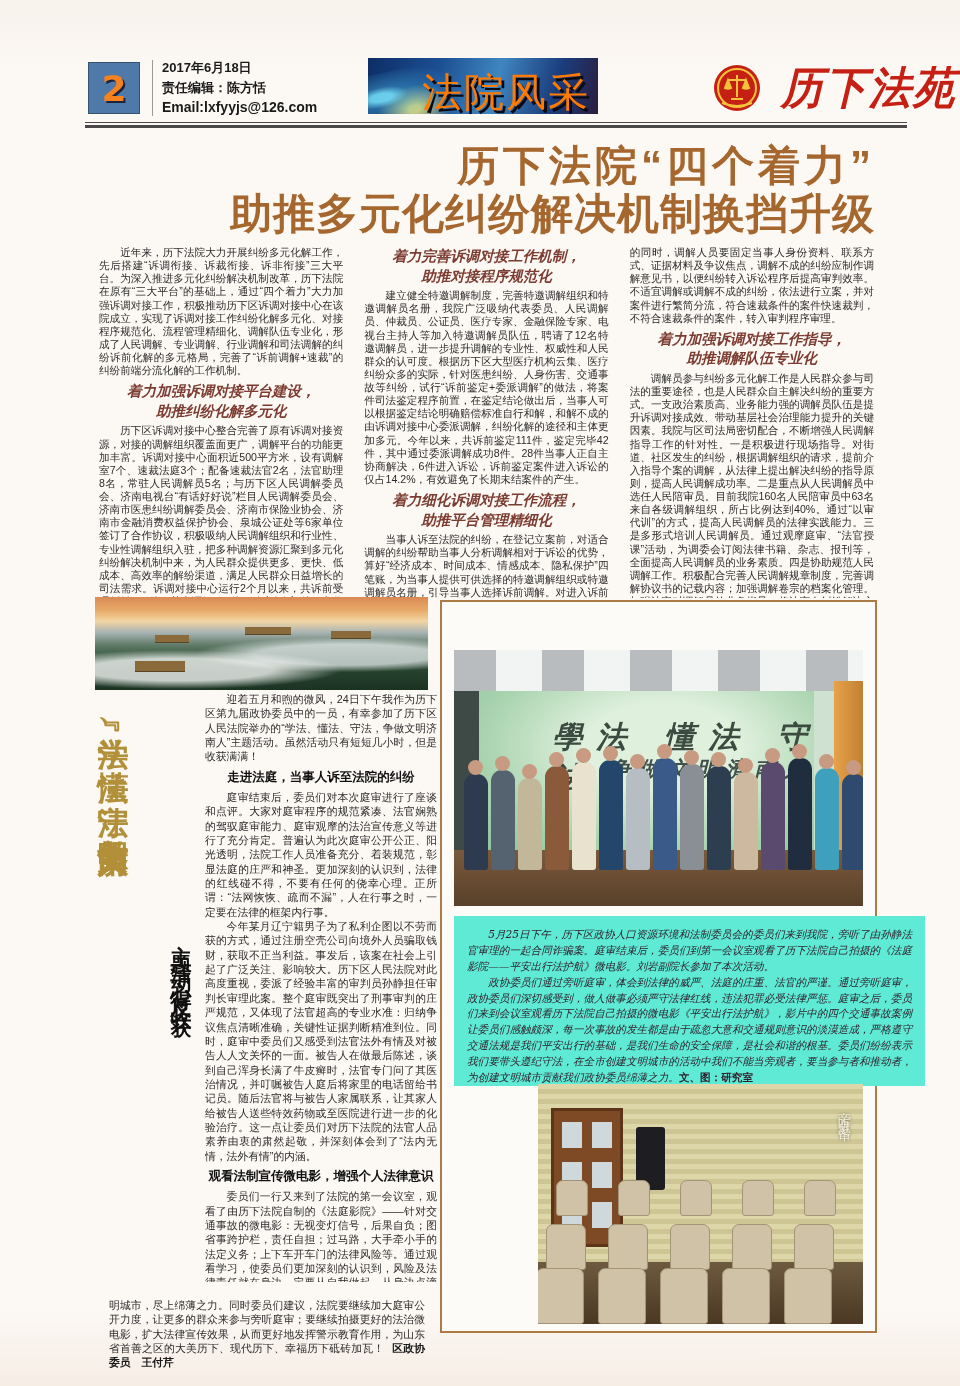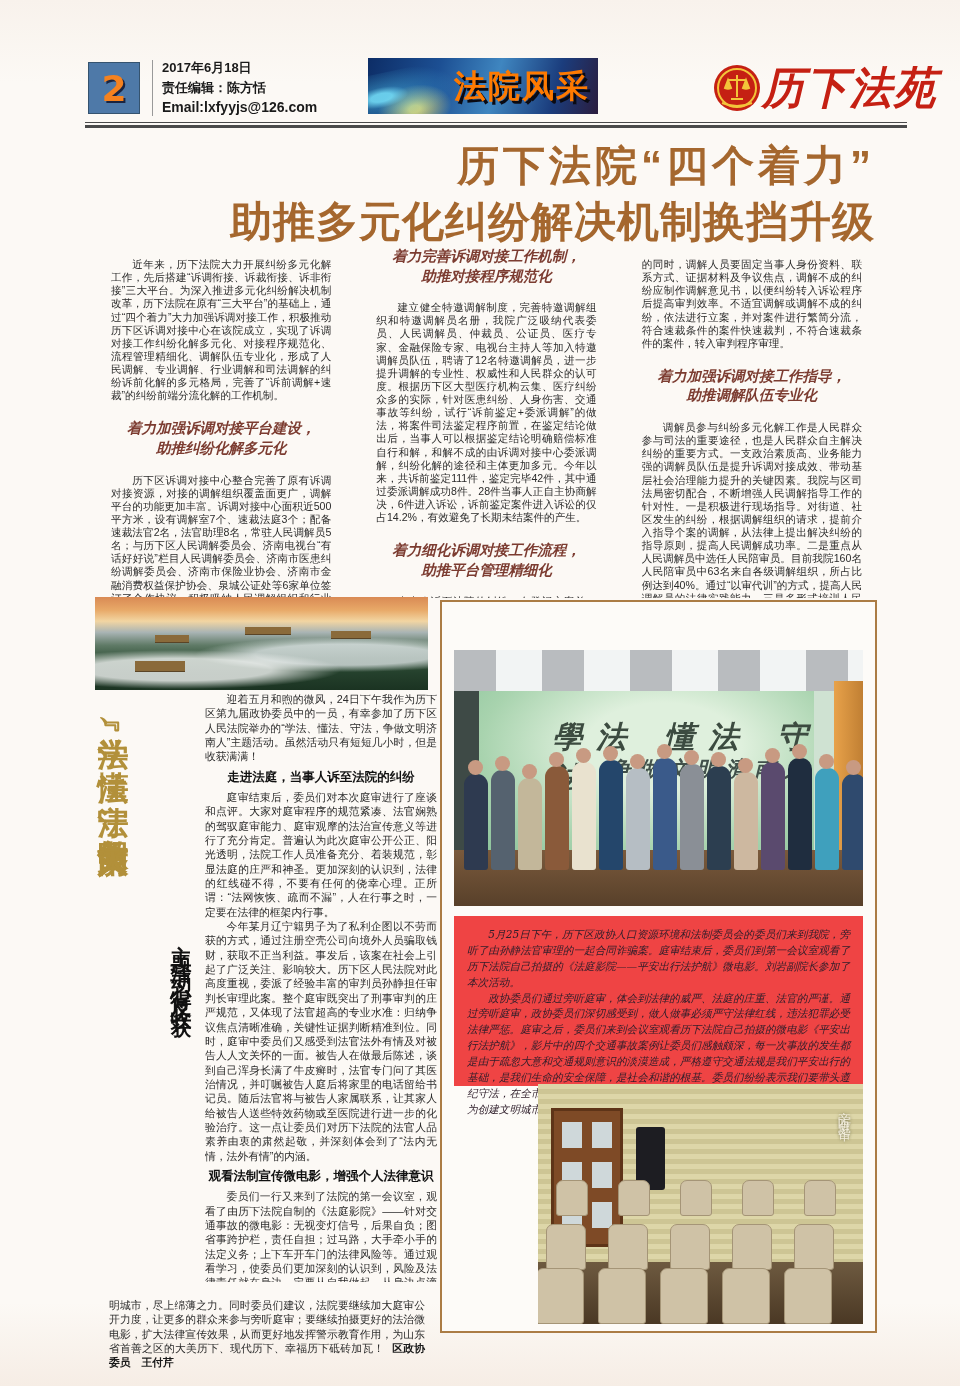--- a/index.html
+++ b/index.html
@@ -17,38 +17,38 @@
   .dateblock .d1{font-size:13px;font-weight:bold;}
   .dateblock .d2{font-size:13px;font-weight:bold;}
   .dateblock .d3{font-size:14px;font-weight:bold;}
   .banner{position:absolute;left:368px;top:58px;width:230px;height:56px;
           background:linear-gradient(105deg,#0d2d66 0%,#1c4f93 30%,#3f86c0 55%,#1b3d7d 80%,#2b1d3e 100%);
           overflow:hidden;}
   .banner:before{content:"";position:absolute;left:-10px;top:8px;width:120px;height:60px;
           background:radial-gradient(ellipse at 20% 40%,rgba(120,230,255,.85) 0 8%,rgba(80,200,240,.35) 20%,transparent 55%),
                      radial-gradient(ellipse at 45% 70%,rgba(250,240,120,.8) 0 6%,transparent 40%);
           transform:rotate(-12deg);}
-  .banner .btitle{position:absolute;right:8px;top:7px;font-size:32px;font-weight:bold;color:#ff7a00;
+  .banner .btitle{position:absolute;right:8px;top:7px;font-size:40px;font-weight:normal;color:#ff7a00;
           letter-spacing:2px;text-shadow:3px 3px 0 #0a0a12;font-family:"DejaVu Sans",sans-serif;}
-  .masthead{position:absolute;left:712px;top:60px;display:flex;align-items:center;gap:0;text-align:right;}
+  .masthead{position:absolute;left:712px;top:60px;display:flex;align-items:center;gap:19px;text-align:right;}
   .emblem{width:50px;height:50px;}
   .mast-text{font-size:42px;font-weight:bold;color:#c52013;font-family:"DejaVu Serif",serif;
           font-style:italic;letter-spacing:2px;transform:scaleY(1.05);}
   .rule{position:absolute;left:85px;width:822px;}
   .rule .r1{height:1px;background:#4a4a4a;margin-bottom:2px;}
   .rule .r2{height:3px;background:#4a4a4a;}
   
   .headline{position:absolute;left:95px;top:142px;width:780px;text-align:right;color:#a5672e;
             font-family:"Liberation Sans",sans-serif;font-weight:600;}
   .headline .h1{font-size:42px;letter-spacing:4px;line-height:1.15;}
-  .headline .h2{font-size:42px;letter-spacing:1px;line-height:1.15;margin-top:8px;}
+  .headline .h2{font-size:42px;letter-spacing:1px;line-height:1.15;}
   
   .cols{position:absolute;left:95px;top:242px;width:783px;height:356px;display:flex;gap:13px;}
   .col{width:253px;height:356px;overflow:hidden;}
-  .col p{margin:16px;font-size:10.6px;line-height:1.24;color:#2b2b2b;text-align:justify;}
+  .col p{margin:4px;font-size:10.6px;line-height:1.24;color:#2b2b2b;text-align:justify;}
   .col p.ind{text-indent:2em;}
   .colhead{margin:4px 0 3px 0;text-align:center;font-family:"DejaVu Serif",serif;font-style:italic;
            font-weight:bold;color:#7c3c31;font-size:14.5px;line-height:1.35;}
   .inline-byline{font-weight:bold;color:#1a1a1a;margin-left:8px;}
   
   .photo-landscape{position:absolute;left:95px;top:597px;width:333px;height:93px;
       background:
         radial-gradient(ellipse 70% 30% at 25% 78%,rgba(255,255,255,.75) 0 40%,transparent 70%),
         radial-gradient(ellipse 60% 25% at 75% 62%,rgba(240,244,248,.7) 0 45%,transparent 75%),
         linear-gradient(180deg,#d98a54 0%,#e8a968 14%,#f2d5a2 26%,#a9b4b4 38%,#5f7a66 52%,#35543c 66%,#24402c 82%,#1b3322 100%);}
@@ -80,21 +80,21 @@
   .pg-leftwall{position:absolute;left:0;top:16%;width:6%;height:62%;background:#3e4a46;}
   .pg-floor{position:absolute;left:0;bottom:0;width:100%;height:22%;
          background:linear-gradient(180deg,#7a5a3c,#58402a);}
   .pg-cap1{position:absolute;left:24%;top:26%;font-family:"DejaVu Serif",serif;font-weight:bold;
          color:#3c4b40;font-size:30px;letter-spacing:14px;font-style:italic;}
   .pg-cap2{position:absolute;left:38%;top:41%;font-family:"DejaVu Serif",serif;font-weight:bold;
          color:#41504a;font-size:21px;letter-spacing:8px;font-style:italic;}
   .person{position:absolute;bottom:36px;width:24px;border-radius:11px 11px 3px 3px;}
   .person .head{position:absolute;top:-14px;left:4px;width:15px;height:15px;border-radius:50%;
          background:#c89a82;}
-  .kaibox{position:absolute;left:12px;top:314px;width:409px;height:170px;background:#ef4444;
+  .kaibox{position:absolute;left:12px;top:314px;width:471px;height:170px;background:#5eead4;
          box-sizing:border-box;padding:11px 13px;}
   .kaibox p{margin:0;font-family:"DejaVu Serif",serif;font-style:italic;font-size:10.6px;
          line-height:1.5;color:#2e1d2a;text-align:justify;text-indent:2em;}
   .kaibox .kby{font-weight:bold;font-style:normal;font-family:"Liberation Sans",sans-serif;}
   .photo-court{position:absolute;left:96px;top:482px;width:325px;height:240px;overflow:hidden;
          background:repeating-linear-gradient(180deg,#ddd6a8 0 5px,#cdc594 5px 10px);}
   .pc-door{position:absolute;left:4%;top:10%;width:22%;height:58%;background:#7e4a26;
          border:3px solid #5e3418;box-sizing:border-box;}
   .pc-door:before{content:"";position:absolute;left:12%;top:8%;width:30%;height:80%;
          background:repeating-linear-gradient(180deg,#cfd8da 0 26px,#7e4a26 26px 40px);}

